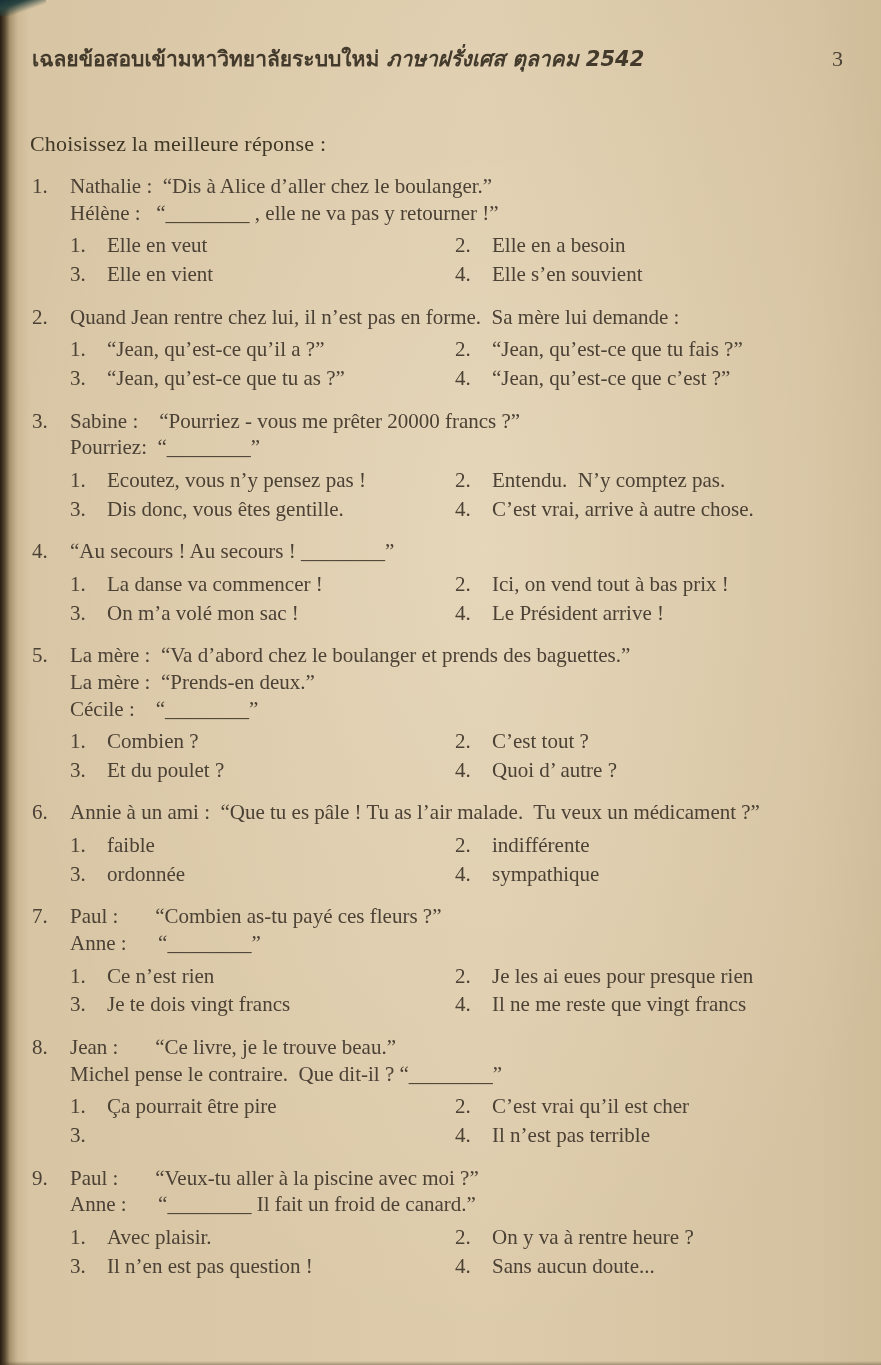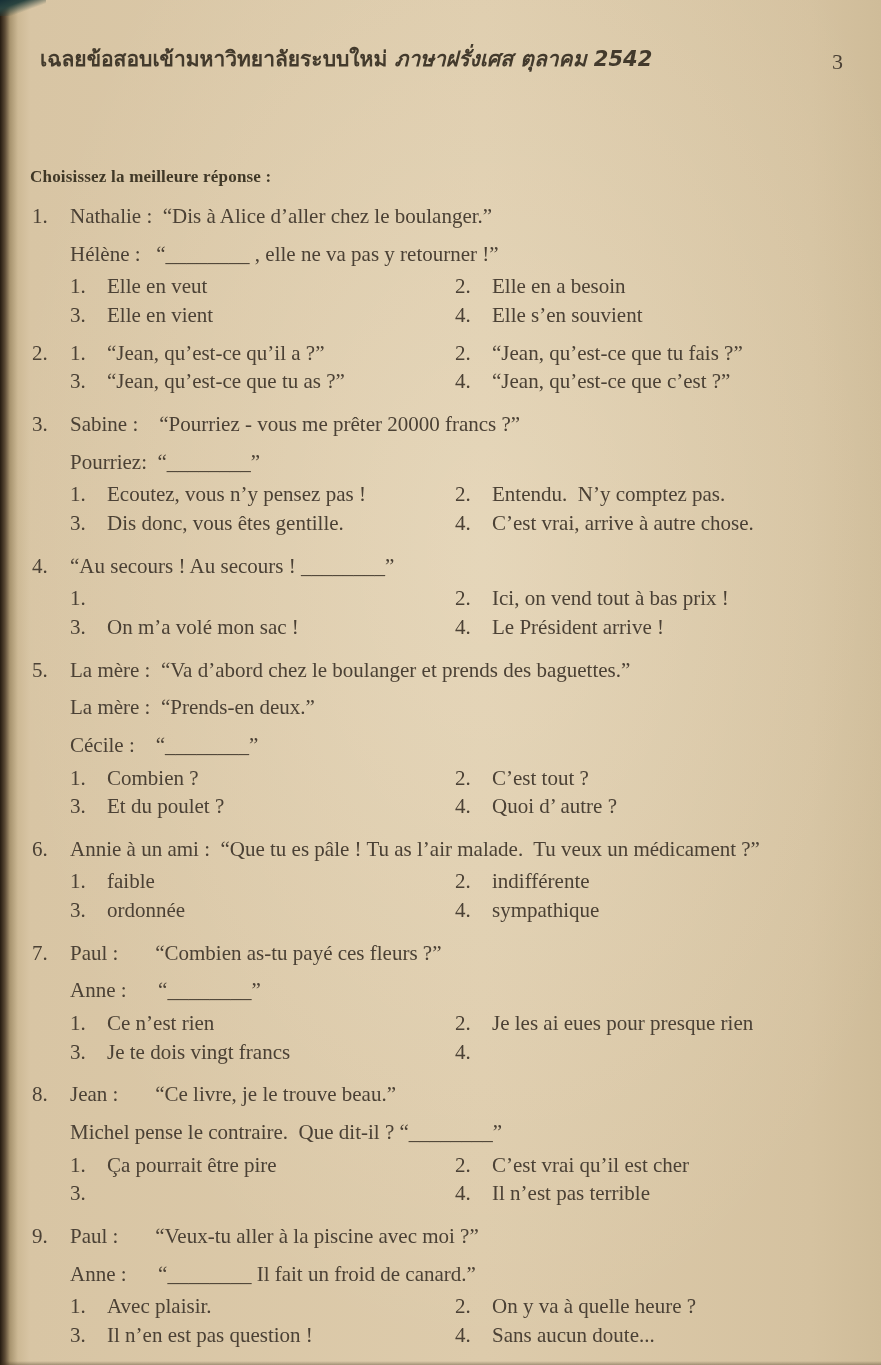--- a/index.html
+++ b/index.html
@@ -22,52 +22,51 @@
     position: absolute; top: 0; left: 0;
     width: 46px; height: 16px;
     background: linear-gradient(160deg, #173036 0%, #2a4440 28%, rgba(42,68,64,0) 62%);
   }
   .bottom-edge {
     position: absolute; left: 0; bottom: 0; width: 100%; height: 4px;
     background: linear-gradient(180deg, rgba(0,0,0,0), rgba(60,45,25,0.35));
   }
   .header {
     position: relative;
-    display: flex; justify-content: space-between; align-items: flex-end;
-    padding: 42px 38px 0 40px;
+    display: flex; justify-content: space-between; align-items: center;
+    padding: 42px 38px 0 32px;
     font-size: 22px;
     color: #433a2c;
   }
   .header .title { font-weight: bold; white-space: pre-wrap; font-family: "DejaVu Sans", "Liberation Sans", sans-serif; font-size: 21px; }
   .header .title .it { font-style: italic; }
   .header .pagenum { font-size: 22px; color: #4b4135; }
   .instruction {
-    margin: 92px 0 0 30px;
-    font-size: 17px;
-    font-weight: bold;
+    margin: 56px 0 0 30px;
+    font-size: 22px;
+    font-weight: normal;
     color: #403827;
     letter-spacing: 0.2px;
   }
   .questions {
     margin: 16px 14px 0 30px;
     font-size: 21px;
   }
   .question {
     position: relative;
     padding-left: 40px;
     margin-bottom: 11px;
   }
   .q-num {
     position: absolute; left: 2px; top: 0;
     line-height: 1.27;
   }
   .q-line {
     line-height: 1.27;
     white-space: pre-wrap;
-    margin-top: 11px;
   }
   .q-line.first { margin-top: 16px; }
   .options {
     display: grid;
     grid-template-columns: 385px auto;
     row-gap: 2px;
     margin-top: 6px;
   }
   .option { display: flex; line-height: 1.27; }
   .opt-num { flex: none; width: 37px; }
@@ -106,20 +105,21 @@
               <span class="opt-num">4.</span>
               <span class="opt-text">Elle s’en souvient</span>
             </div>
           </div>
         </div>
   </section>
 
   <section class="question">
     <span class="q-num">2.</span>
     <div class="q-body">
+          <div class="q-line first">Quand Jean rentre chez lui, il n’est pas en forme.  Sa mère lui demande :</div>
           <div class="options">
             <div class="option">
               <span class="opt-num">1.</span>
               <span class="opt-text">“Jean, qu’est-ce qu’il a ?”</span>
             </div>
             <div class="option">
               <span class="opt-num">2.</span>
               <span class="opt-text">“Jean, qu’est-ce que tu fais ?”</span>
             </div>
             <div class="option">
@@ -160,20 +160,21 @@
         </div>
   </section>
 
   <section class="question">
     <span class="q-num">4.</span>
     <div class="q-body">
           <div class="q-line first">“Au secours ! Au secours ! ________”</div>
           <div class="options">
             <div class="option">
               <span class="opt-num">1.</span>
+              <span class="opt-text">La danse va commencer !</span>
             </div>
             <div class="option">
               <span class="opt-num">2.</span>
               <span class="opt-text">Ici, on vend tout à bas prix !</span>
             </div>
             <div class="option">
               <span class="opt-num">3.</span>
               <span class="opt-text">On m’a volé mon sac !</span>
             </div>
             <div class="option">
@@ -249,20 +250,21 @@
             <div class="option">
               <span class="opt-num">2.</span>
               <span class="opt-text">Je les ai eues pour presque rien</span>
             </div>
             <div class="option">
               <span class="opt-num">3.</span>
               <span class="opt-text">Je te dois vingt francs</span>
             </div>
             <div class="option">
               <span class="opt-num">4.</span>
+              <span class="opt-text">Il ne me reste que vingt francs</span>
             </div>
           </div>
         </div>
   </section>
 
   <section class="question">
     <span class="q-num">8.</span>
     <div class="q-body">
           <div class="q-line first">Jean :       “Ce livre, je le trouve beau.”</div>
           <div class="q-line">Michel pense le contraire.  Que dit-il ? “________”</div>
@@ -291,21 +293,21 @@
     <div class="q-body">
           <div class="q-line first">Paul :       “Veux-tu aller à la piscine avec moi ?”</div>
           <div class="q-line">Anne :      “________ Il fait un froid de canard.”</div>
           <div class="options">
             <div class="option">
               <span class="opt-num">1.</span>
               <span class="opt-text">Avec plaisir.</span>
             </div>
             <div class="option">
               <span class="opt-num">2.</span>
-              <span class="opt-text">On y va à quelle heure ?</span>
+              <span class="opt-text">On y va à rentre heure ?</span>
             </div>
             <div class="option">
               <span class="opt-num">3.</span>
               <span class="opt-text">Il n’en est pas question !</span>
             </div>
             <div class="option">
               <span class="opt-num">4.</span>
               <span class="opt-text">Sans aucun doute...</span>
             </div>
           </div>

